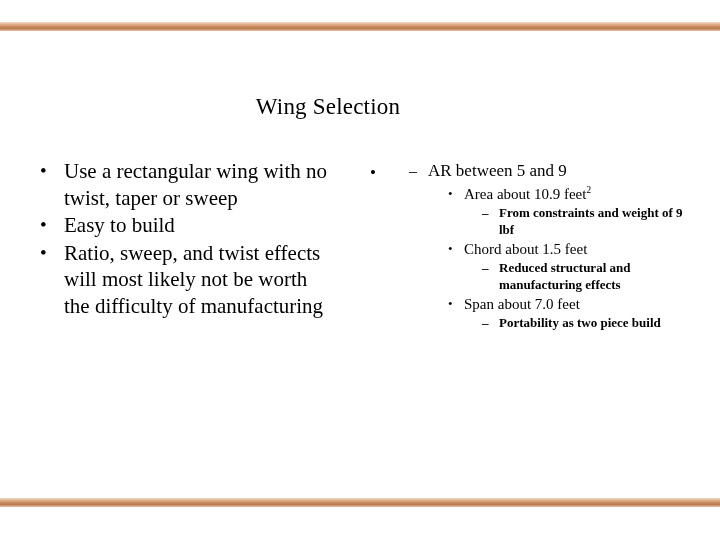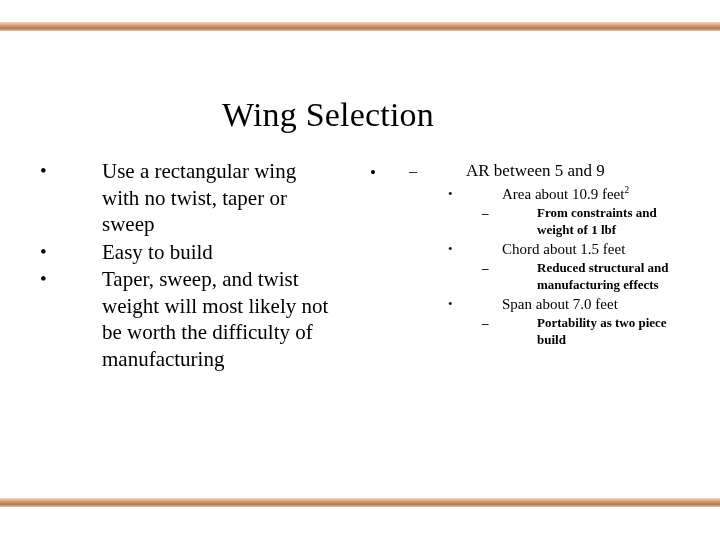--- a/index.html
+++ b/index.html
@@ -39,21 +39,21 @@
   .rule-top { top: 22px; }
   .rule-bottom { top: 498px; }
 
   
   .title {
     position: absolute;
     top: 72px;
     left: 0;
     width: 656px;
     text-align: center;
-    font-size: 34px;
+    font-size: 23px;
     line-height: 40px;
     font-weight: normal;
     letter-spacing: 0.2px;
   }
 
   
   .col {
     position: absolute;
     top: 158px;
   }
@@ -71,21 +71,20 @@
   }
   li.item > .bullet {
     position: absolute;
     left: 0;
     top: 0;
     width: 1.2em;
     text-align: left;
   }
   li.item > .text {
     display: block;
-    margin-left: 38px;
   }
 
   
   .col-left .l1 {
     font-size: 21px;
     line-height: 26.5px;
     margin-bottom: 1px;
     padding-left: 38px;
   }
   .col-left .l1 > .bullet { left: 14px; font-size: 19px; line-height: 26.5px; }
@@ -145,21 +144,21 @@
       <li class="item l1">
         <span class="bullet">•</span>
         <span class="text">Use a rectangular wing with no twist, taper or sweep</span>
       </li>
       <li class="item l1">
         <span class="bullet">•</span>
         <span class="text">Easy to build</span>
       </li>
       <li class="item l1">
         <span class="bullet">•</span>
-        <span class="text">Taper, sweep, and twist weight will most likely not be worth the difficulty of manufacturing</span>
+        <span class="text">Ratio, sweep, and twist effects will most likely not be worth the difficulty of manufacturing</span>
       </li>
     </ul>
   </div>
 
   <div class="col col-right">
     <ul class="lvl">
 
       <li class="item l1">
         <span class="bullet">•</span>
       </li>
@@ -169,21 +168,21 @@
         <span class="text">AR between 5 and 9</span>
       </li>
 
       <li class="item l3">
         <span class="bullet">•</span>
         <span class="text"><span>Area about 10.9 feet</span><sup class="sq">2</sup></span>
       </li>
 
       <li class="item l4">
         <span class="bullet">–</span>
-        <span class="text">From constraints and weight of 1 lbf</span>
+        <span class="text">From constraints and weight of 9 lbf</span>
       </li>
 
       <li class="item l3">
         <span class="bullet">•</span>
         <span class="text">Chord about 1.5 feet</span>
       </li>
 
       <li class="item l4">
         <span class="bullet">–</span>
         <span class="text">Reduced structural and manufacturing effects</span>

